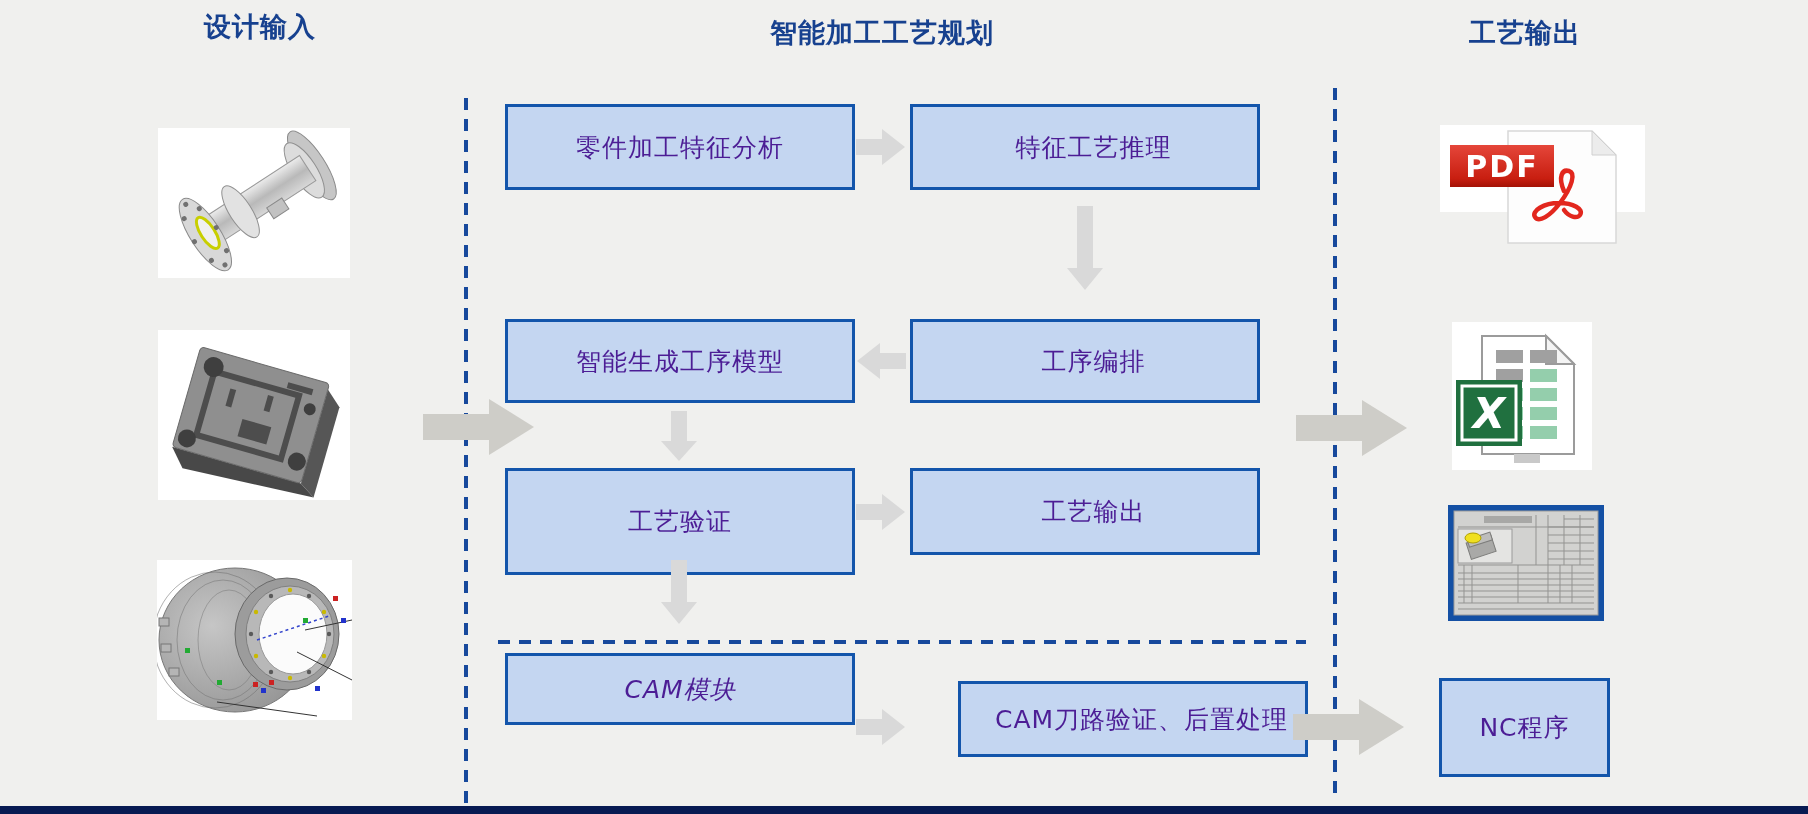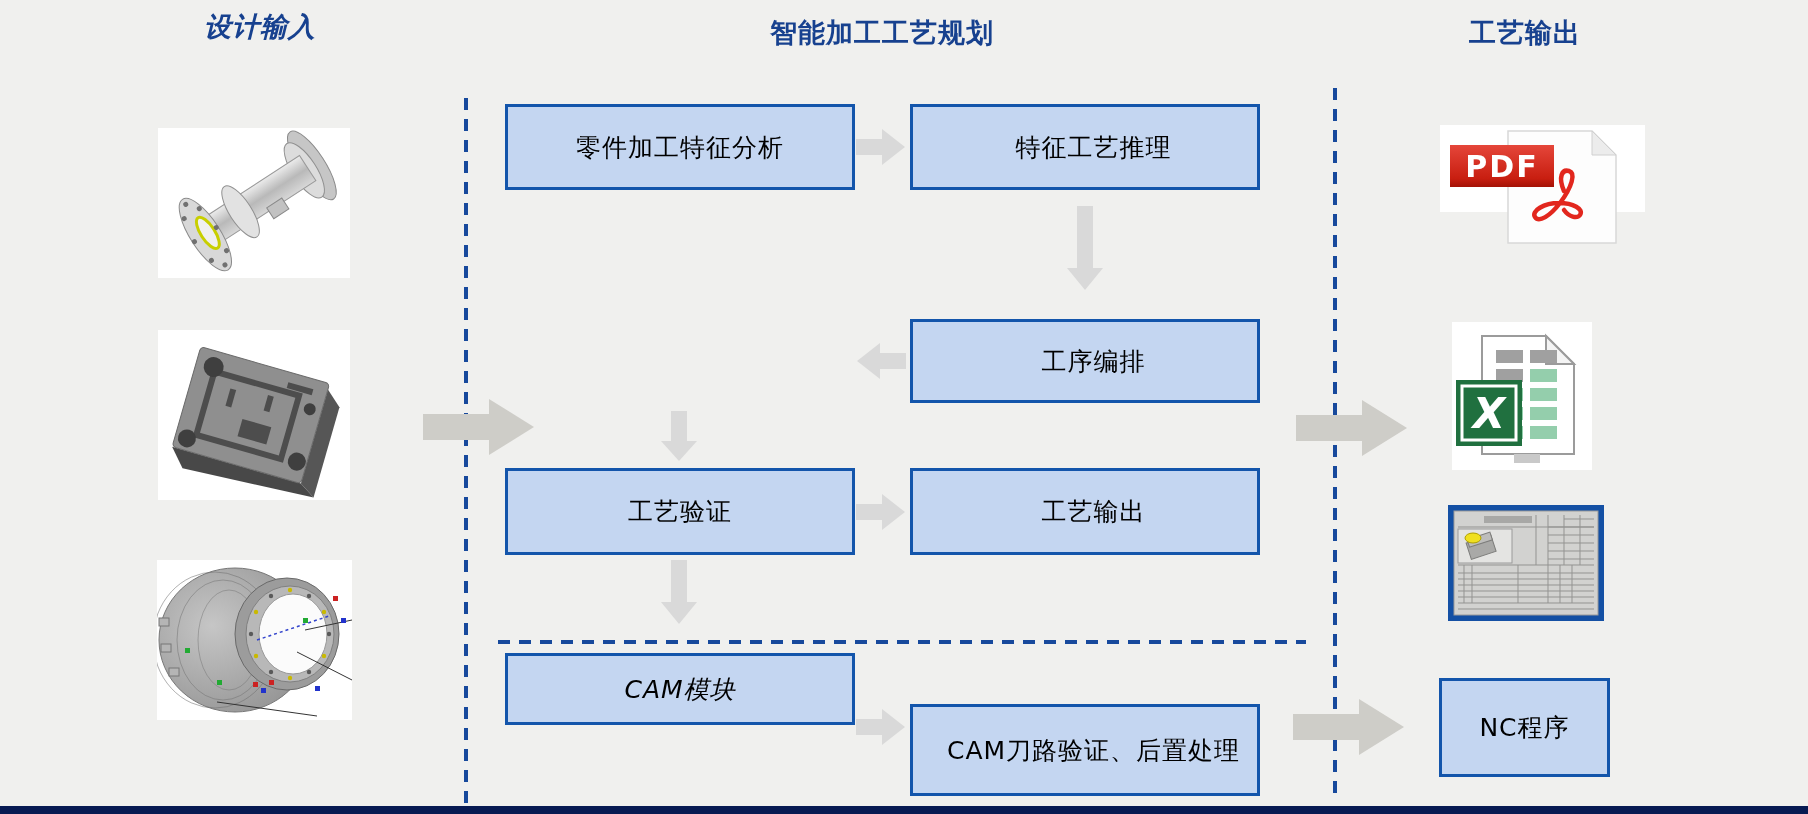--- a/index.html
+++ b/index.html
@@ -11,21 +11,21 @@
   .abs{position:absolute;}
   
   .col-hdr{
     position:absolute;text-align:center;color:#17418f;font-weight:bold;
     font-size:27px;line-height:33px;letter-spacing:1px;
   }
   
   .fbox{
     position:absolute;background:#c4d6f1;border:3px solid#1355ab;
     display:flex;align-items:center;justify-content:center;
-    font-size:25px;color:#000000;box-sizing:border-box;letter-spacing:1px;
+    font-size:25px;color:#4c1d95;box-sizing:border-box;letter-spacing:1px;
   }
   .colA{left:505px;width:350px;}
   .colB{left:910px;width:350px;padding-left:17px;}
   
   .panel{position:absolute;background:#ffffff;}
   
   .vdash{
     position:absolute;width:4px;
     background:repeating-linear-gradient(180deg,#17499c 0 12px,transparent 12px 21px);
   }
@@ -36,21 +36,21 @@
   .smallarrow{fill:#d9d9d9;}
   .bigarrow{fill:#cecdc8;}
   .footer-bar{position:absolute;left:0;bottom:0;width:100%;height:8px;background:#071a52;}
   svg{display:block;}
 </style>
 </head>
 <body>
 
 <div class="canvas">
 
-  <div class="col-hdr" style="left:100px;top:10px;width:320px;font-style:italic;">
+  <div class="col-hdr" style="left:100px;top:10px;width:320px;">
     <div>设计输入</div>
   </div>
   <div class="col-hdr" style="left:682px;top:16px;width:400px;">
     <div>智能加工工艺规划</div>
   </div>
   <div class="col-hdr" style="left:1405px;top:16px;width:240px;">
     <div>工艺输出</div>
   </div>
 
   <div class="vdash" style="left:464px;top:98px;height:706px;"></div>
@@ -150,33 +150,36 @@
       <rect x="28" y="88" width="5" height="5" fill="#22aa33"></rect>
     </svg>
   </div>
 
   <div class="fbox colA" style="top:104px;height:86px;">
     <span>零件加工特征分析</span>
   </div>
   <div class="fbox colB" style="top:104px;height:86px;">
     <span>特征工艺推理</span>
   </div>
+  <div class="fbox colA" style="top:319px;height:84px;">
+    <span>智能生成工序模型</span>
+  </div>
   <div class="fbox colB" style="top:319px;height:84px;">
     <span>工序编排</span>
   </div>
-  <div class="fbox colA" style="top:468px;height:87px;align-items:center;">
+  <div class="fbox colA" style="top:468px;height:107px;align-items:center;">
     <span>工艺验证</span>
   </div>
   <div class="fbox colB" style="top:468px;height:87px;">
     <span>工艺输出</span>
   </div>
   <div class="fbox colA" style="top:653px;height:72px;font-style:italic;">
     <span>CAM模块</span>
   </div>
-  <div class="fbox colB" style="top:704px;height:92px;">
+  <div class="fbox colB" style="top:681px;height:76px;margin-left:48px;">
     <span>CAM刀路验证、后置处理</span>
   </div>
 
   <div class="abs" style="left:856px;top:125px;">
     <svg width="50" height="44" viewBox="0 0 50 44" class="smallarrow">
         <rect x="0" y="14" width="26" height="16"></rect>
         <polygon points="26,4 49,22 26,40"></polygon>
       </svg>
   </div>
   <div class="abs" style="left:856px;top:339px;">

